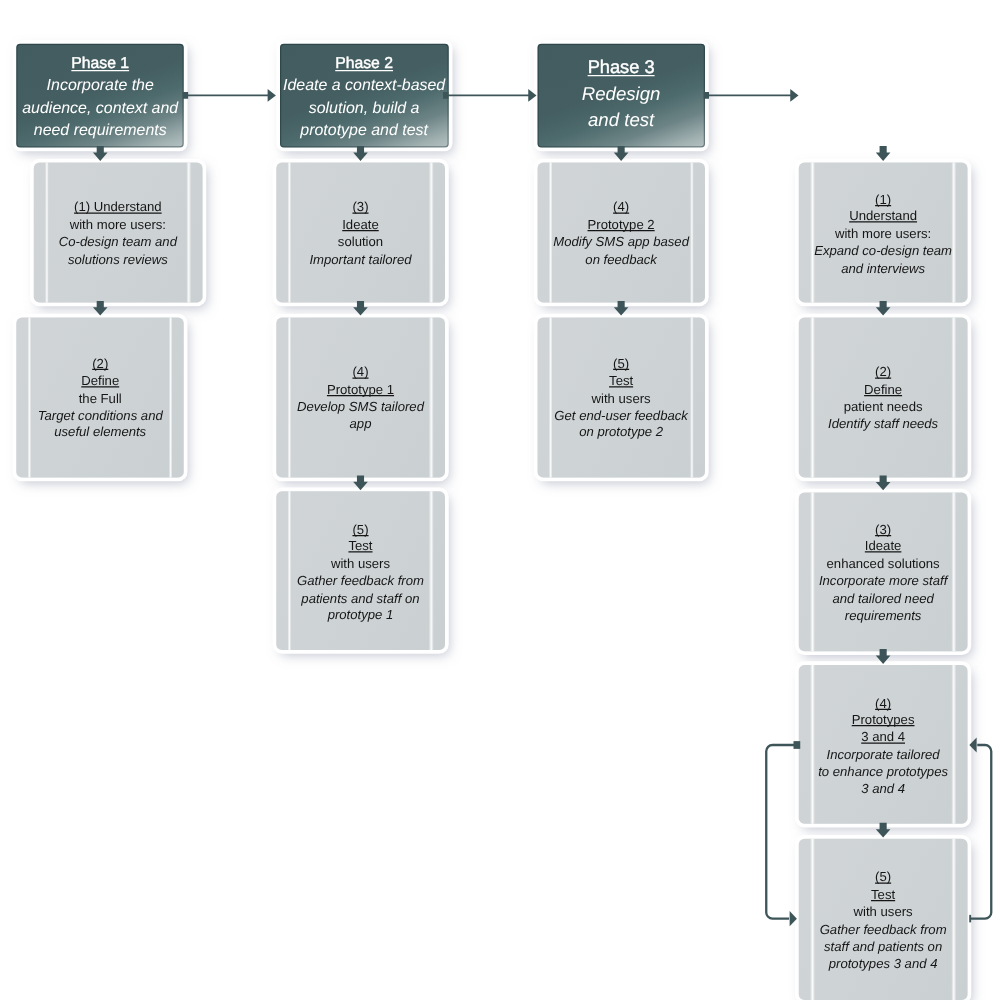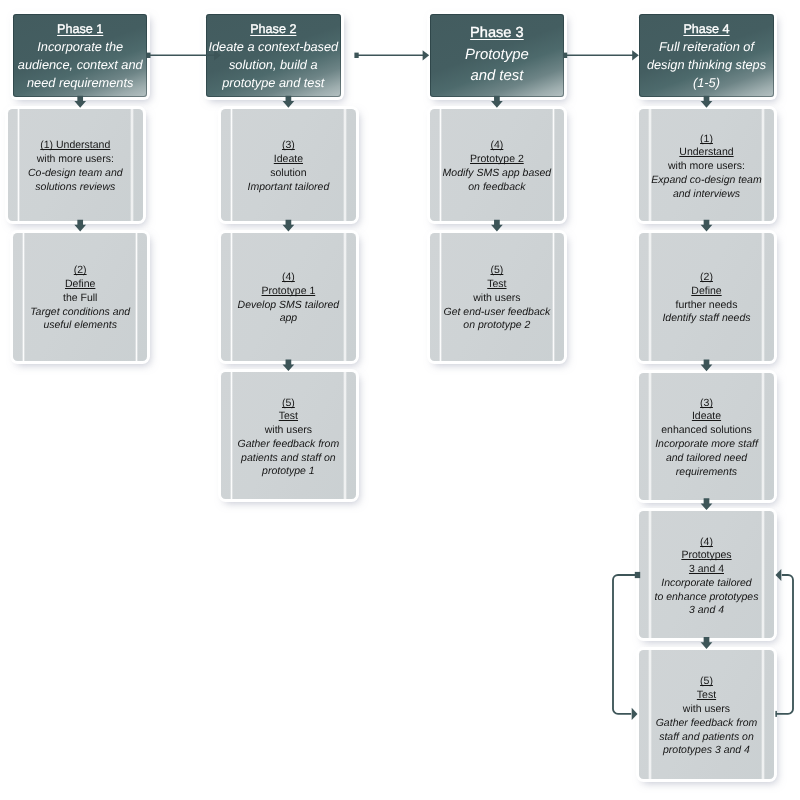--- a/index.html
+++ b/index.html
@@ -1,18 +1,18 @@
 <!DOCTYPE html>
 <html><head>
 <meta charset="utf-8">
 <style>
   html,body{margin:0;padding:0;background:#ffffff;}
   body{width:800px;height:800px;font-family:"Liberation Sans",sans-serif;overflow:hidden;
        -webkit-font-smoothing:antialiased;text-rendering:geometricPrecision;}
-  #stage{position:relative;width:800px;height:596px;background:#fff;}
+  #stage{position:relative;width:800px;height:596px;background:#fff;margin-top:21px;}
 
   .phase{position:absolute;border-radius:3.2px;
          background:linear-gradient(160deg,#435c5f 0%,#445e61 45%,#4d6a6c 62%,#6d8486 78%,#9dadae 91%,#b6c2c3 100%);
          box-shadow:inset 0 0 0 1px rgba(25,45,48,.45), 0 0 0 3px #ffffff, 3px 4px 9px rgba(142,148,170,.55);
          color:#ffffff;display:flex;flex-direction:column;align-items:center;justify-content:center;
          text-align:center;box-sizing:border-box;
          font-size:12.75px;line-height:18px;white-space:nowrap;}
   .phase .pt{font-weight:normal;font-size:12.6px;-webkit-text-stroke:0.35px #ffffff;
              text-decoration:underline;text-underline-offset:2.2px;
              text-decoration-thickness:1px;text-decoration-skip-ink:none;}
@@ -79,42 +79,42 @@
         <rect x="775.4000000000001" y="710.9" width="1.5" height="6" fill="#3d5558"></rect>
         <path d="M 781.3000000000001 568.95 L 775.5000000000001 575 L 781.3000000000001 581.05 Z" fill="#3d5558"></path>
       </g>
     </svg>
 <div class="phase" style="left: 12.9px; top: 14px; width: 134.6px; height: 83px;">
       <div class="pt">Phase 1</div>
       <div class="ps">Incorporate the</div>
       <div class="ps">audience, context and</div>
       <div class="ps">need requirements</div>
     </div>
-    <div class="step" style="left: 8px; top: 109px; width: 134.6px; height: 112px;">
+    <div class="step" style="left: 27px; top: 109px; width: 134.6px; height: 112px;">
       <span class="bar bl"></span>
       <span class="bar br"></span>
       <div class="txt">
         <div class="u">(1) Understand</div>
         <div>with more users:</div>
         <div class="i">Co-design team and</div>
         <div class="i">solutions reviews</div>
       </div>
     </div>
     <div class="step" style="left: 12.9px; top: 232.7px; width: 134.6px; height: 128px;">
       <span class="bar bl"></span>
       <span class="bar br"></span>
       <div class="txt">
         <div class="u">(2)</div>
         <div class="u">Define</div>
         <div>the Full</div>
         <div class="i">Target conditions and</div>
         <div class="i">useful elements</div>
       </div>
     </div>
-    <div class="phase" style="left: 206px; top: 14px; width: 134.6px; height: 83px;">
+    <div class="phase" style="left: 224px; top: 14px; width: 134.6px; height: 83px;">
       <div class="pt">Phase 2</div>
       <div class="ps">Ideate a context-based</div>
       <div class="ps">solution, build a</div>
       <div class="ps">prototype and test</div>
     </div>
     <div class="step" style="left: 221.1px; top: 109px; width: 134.6px; height: 112px;">
       <span class="bar bl"></span>
       <span class="bar br"></span>
       <div class="txt">
         <div class="u">(3)</div>
@@ -140,21 +140,21 @@
         <div class="u">(5)</div>
         <div class="u">Test</div>
         <div>with users</div>
         <div class="i">Gather feedback from</div>
         <div class="i">patients and staff on</div>
         <div class="i">prototype 1</div>
       </div>
     </div>
     <div class="phase big" style="left: 429.6px; top: 14px; width: 134.6px; height: 83px; font-size: 14.9px; line-height: 21.5px;">
       <div class="pt">Phase 3</div>
-      <div class="ps">Prototype</div>
+      <div class="ps">Redesign</div>
       <div class="ps">and test</div>
     </div>
     <div class="step" style="left: 429.6px; top: 109px; width: 134.6px; height: 112px;">
       <span class="bar bl"></span>
       <span class="bar br"></span>
       <div class="txt">
         <div class="u">(4)</div>
         <div class="u">Prototype 2</div>
         <div class="i">Modify SMS app based</div>
         <div class="i">on feedback</div>
@@ -164,44 +164,38 @@
       <span class="bar bl"></span>
       <span class="bar br"></span>
       <div class="txt">
         <div class="u">(5)</div>
         <div class="u">Test</div>
         <div>with users</div>
         <div class="i">Get end-user feedback</div>
         <div class="i">on prototype 2</div>
       </div>
     </div>
-    <div class="phase" style="left: 639.2px; top: 14px; width: 134.6px; height: 83px;">
-      <div class="pt">Phase 4</div>
-      <div class="ps">Full reiteration of</div>
-      <div class="ps">design thinking steps</div>
-      <div class="ps">(1-5)</div>
-    </div>
     <div class="step" style="left: 639.2px; top: 109px; width: 134.6px; height: 112px;">
       <span class="bar bl"></span>
       <span class="bar br"></span>
       <div class="txt">
         <div class="u">(1)</div>
         <div class="u">Understand</div>
         <div>with more users:</div>
         <div class="i">Expand co-design team</div>
         <div class="i">and interviews</div>
       </div>
     </div>
     <div class="step" style="left: 639.2px; top: 232.7px; width: 134.6px; height: 128px;">
       <span class="bar bl"></span>
       <span class="bar br"></span>
       <div class="txt">
         <div class="u">(2)</div>
         <div class="u">Define</div>
-        <div>further needs</div>
+        <div>patient needs</div>
         <div class="i">Identify staff needs</div>
       </div>
     </div>
     <div class="step" style="left: 639.2px; top: 372.5px; width: 134.6px; height: 127px;">
       <span class="bar bl"></span>
       <span class="bar br"></span>
       <div class="txt">
         <div class="u">(3)</div>
         <div class="u">Ideate</div>
         <div>enhanced solutions</div>

